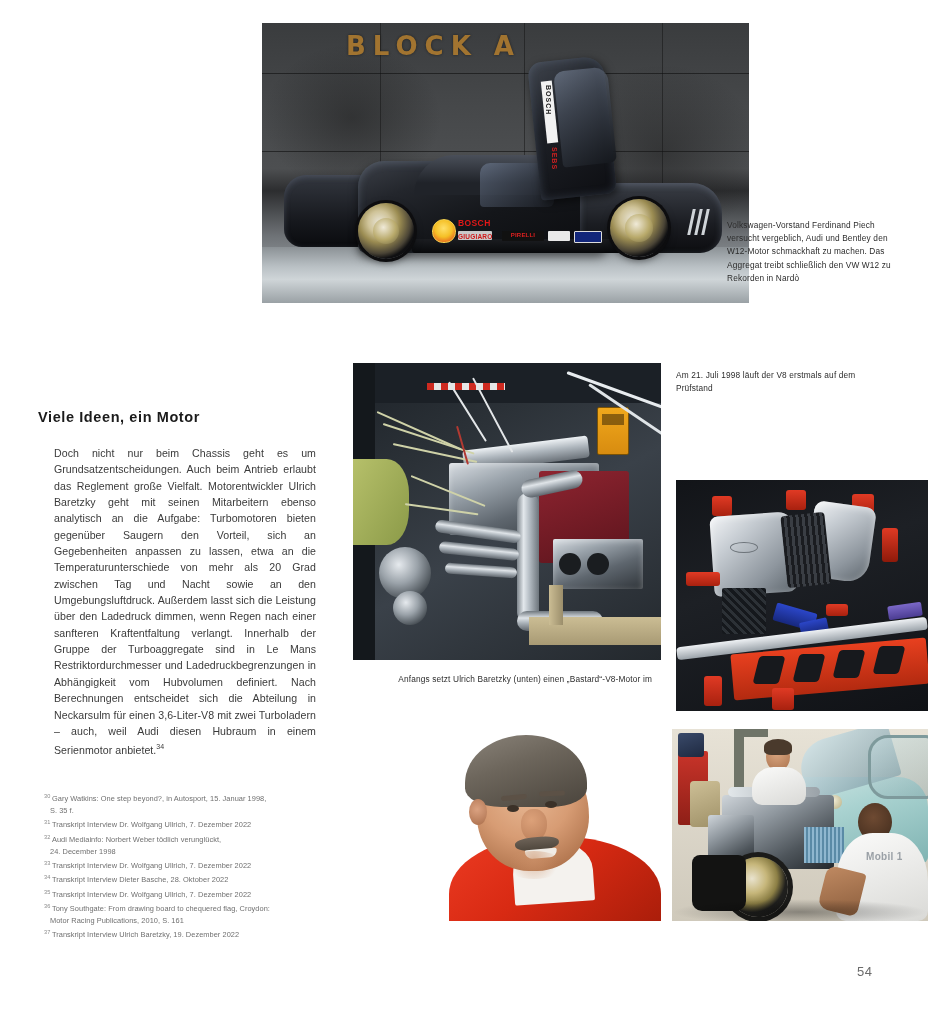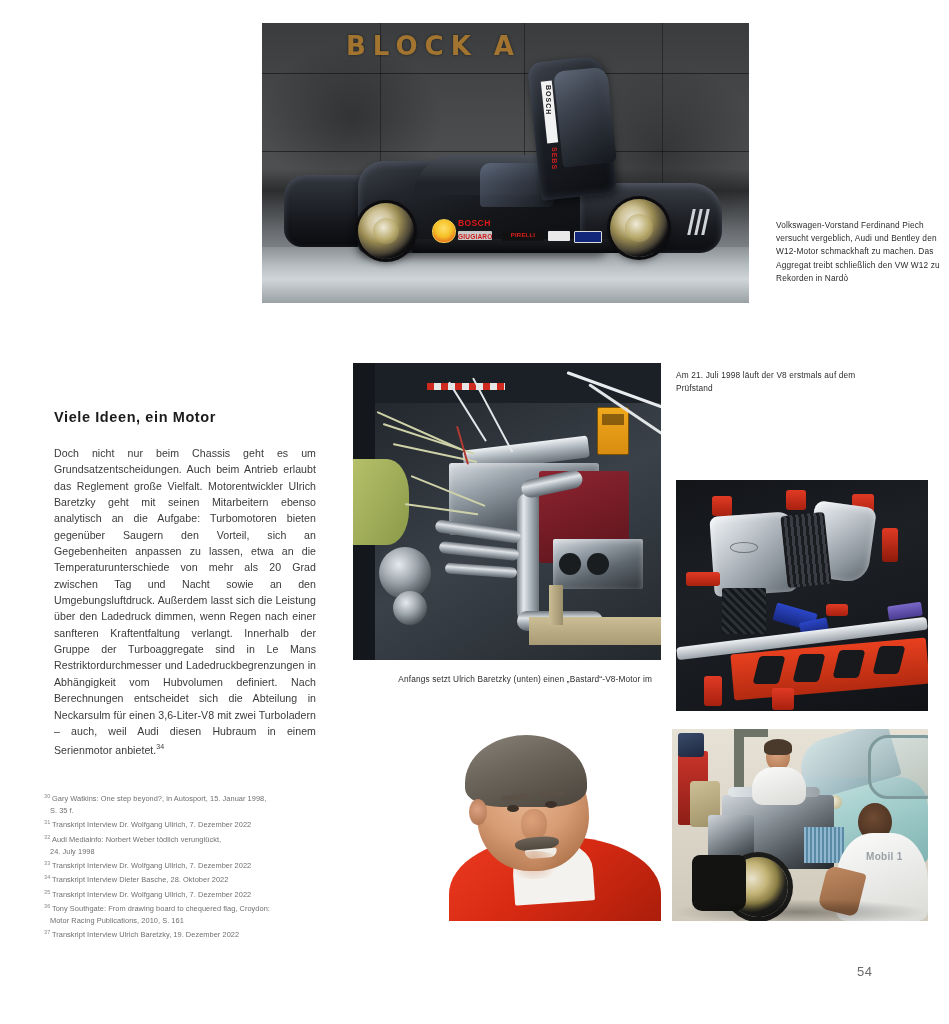--- a/index.html
+++ b/index.html
@@ -480,21 +480,21 @@
       <div class="sp-shell" style="left:2px; top:6px; width:22px; height:22px;"></div>
       <div class="sp-bosch" style="left:28px; top:5px;">BOSCH</div>
       <div class="sp-grey" style="left:28px; top:18px; width:34px; height:9px;"></div>
       <div class="sp-giugiaro" style="left:28px; top:20px;">GIUGIARO</div>
       <div class="sp-pirelli" style="left:72px; top:18px; width:42px; height:10px;">PIRELLI</div>
       <div class="sp-white" style="left:118px; top:18px; width:22px; height:10px;"></div>
       <div class="sp-blue" style="left:144px; top:18px; width:26px; height:10px;"></div>
     </div>
   </div>
 
-  <div class="caption" style="left:776px; top:219px; width:170px;">Volkswagen-Vorstand Ferdinand Piech versucht vergeblich, Audi und Bentley den W12-Motor schmackhaft zu machen. Das Aggregat treibt schließlich den VW W12 zu Rekorden in Nardò</div>
+  <div class="caption" style="left:727px; top:219px; width:170px;">Volkswagen-Vorstand Ferdinand Piech versucht vergeblich, Audi und Bentley den W12-Motor schmackhaft zu machen. Das Aggregat treibt schließlich den VW W12 zu Rekorden in Nardò</div>
 
   <div class="photo" id="photo-v8-bench" style="left:353px; top:363px; width:308px; height:297px;">
 
     <div class="bench-wall" style="left:0; top:0; width:308px; height:40px; background:#1b2026;"></div>
     <div class="bench-wall" style="left:0; top:0; width:22px; height:297px; background:#14181c;"></div>
     <div class="bench-green" style="left:0; top:96px; width:56px; height:86px;"></div>
     <div class="bench-yellowbox" style="left:244px; top:44px; width:30px; height:46px;"></div>
 
     <div style="position:absolute; left:74px; top:20px; width:78px; height:7px; background:repeating-linear-gradient(90deg,#cf2a20 0 7px,#e6e6e6 7px 14px);"></div>
 
@@ -617,32 +617,32 @@
     <div class="ws-mech-shirt" style="left:80px; top:38px; width:54px; height:38px;"></div>
 
     <div class="ws-head" style="left:186px; top:74px; width:34px; height:38px; background:radial-gradient(circle at 45% 38%,#6e4a32,#3f2a1c);"></div>
     <div class="ws-mech-shirt" style="left:164px; top:104px; width:92px; height:88px;"></div>
     <div class="ws-mobil" style="left:194px; top:122px;">Mobil 1</div>
     <div style="position:absolute; left:150px; top:140px; width:40px; height:44px; background:linear-gradient(150deg,#c08a62,#8d5f3e); border-radius:10px 4px 8px 10px; transform:rotate(14deg);"></div>
 
     <div class="ws-shadow" style="left:0; top:170px; width:256px; height:26px;"></div>
   </div>
 
-  <div class="heading" style="left:54px; top:409px;">Viele Ideen, ein Motor</div>
+  <div class="heading" style="left:38px; top:409px;">Viele Ideen, ein Motor</div>
 
   <div class="bodytext" style="left:54px; top:445px; width:262px;">
     <span>Doch nicht nur beim Chassis geht es um Grundsatzentscheidungen. Auch beim Antrieb erlaubt das Reglement große Vielfalt. Motorentwickler Ulrich Baretzky geht mit seinen Mitarbeitern ebenso analytisch an die Aufgabe: Turbomotoren bieten gegenüber Saugern den Vorteil, sich an Gegebenheiten anpassen zu lassen, etwa an die Temperaturunterschiede von mehr als 20 Grad zwischen Tag und Nacht sowie an den Umgebungsluftdruck. Außerdem lasst sich die Leistung über den Ladedruck dimmen, wenn Regen nach einer sanfteren Kraftentfaltung verlangt. Innerhalb der Gruppe der Turboaggregate sind in Le Mans Restriktordurchmesser und Ladedruckbegrenzungen in Abhängigkeit vom Hubvolumen definiert. Nach Berechnungen entscheidet sich die Abteilung in Neckarsulm für einen 3,6-Liter-V8 mit zwei Turboladern – auch, weil Audi diesen Hubraum in einem Serienmotor anbietet.</span><sup>34</sup>
   </div>
 
   <div class="footnotes" id="footnote-list" style="left:44px; top:791px; width:290px;">
       <div class="fn"><sup>30 </sup><span>Gary Watkins: One step beyond?, in Autosport, 15. Januar 1998,</span></div>
       <div class="fn" style="padding-left: 6px;"><span>S. 35 f.</span></div>
       <div class="fn"><sup>31 </sup><span>Transkript Interview Dr. Wolfgang Ullrich, 7. Dezember 2022</span></div>
       <div class="fn"><sup>32 </sup><span>Audi Mediainfo: Norbert Weber tödlich verunglückt,</span></div>
-      <div class="fn" style="padding-left: 6px;"><span>24. July 1998</span></div>
+      <div class="fn" style="padding-left: 6px;"><span>24. December 1998</span></div>
       <div class="fn"><sup>33 </sup><span>Transkript Interview Dr. Wolfgang Ullrich, 7. Dezember 2022</span></div>
       <div class="fn"><sup>34 </sup><span>Transkript Interview Dieter Basche, 28. Oktober 2022</span></div>
       <div class="fn"><sup>35 </sup><span>Transkript Interview Dr. Wolfgang Ullrich, 7. Dezember 2022</span></div>
       <div class="fn"><sup>36 </sup><span>Tony Southgate: From drawing board to chequered flag, Croydon:</span></div>
       <div class="fn" style="padding-left: 6px;"><span>Motor Racing Publications, 2010, S. 161</span></div>
       <div class="fn"><sup>37 </sup><span>Transkript Interview Ulrich Baretzky, 19. Dezember 2022</span></div>
     </div>
 
   <div class="pagenum" style="left:857px; top:964px;">54</div>
 

